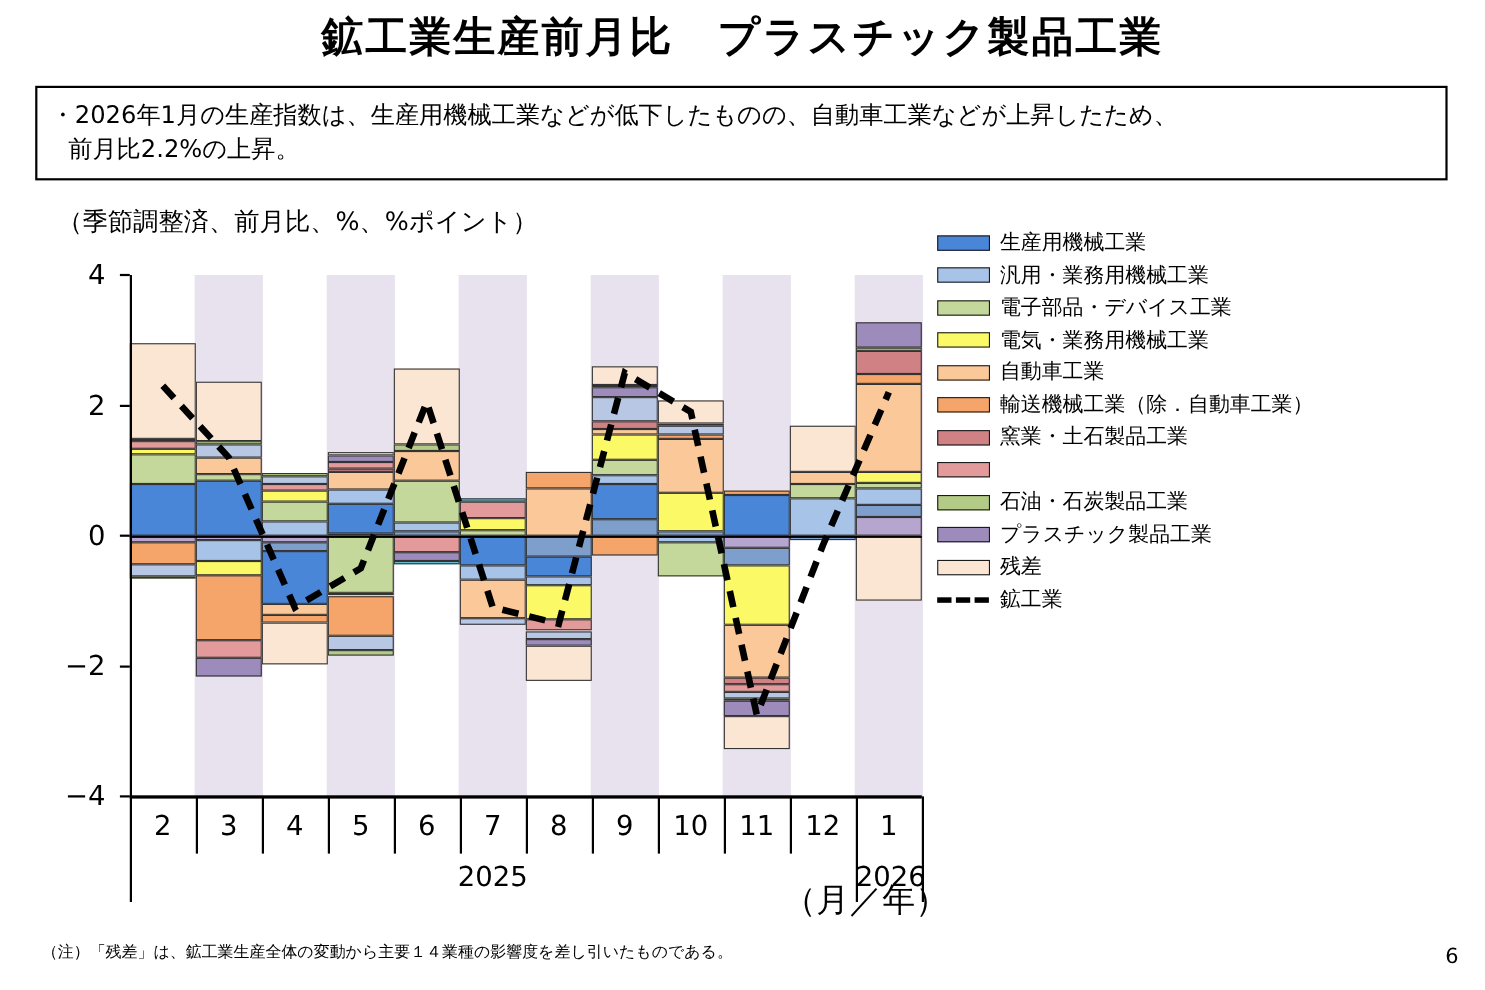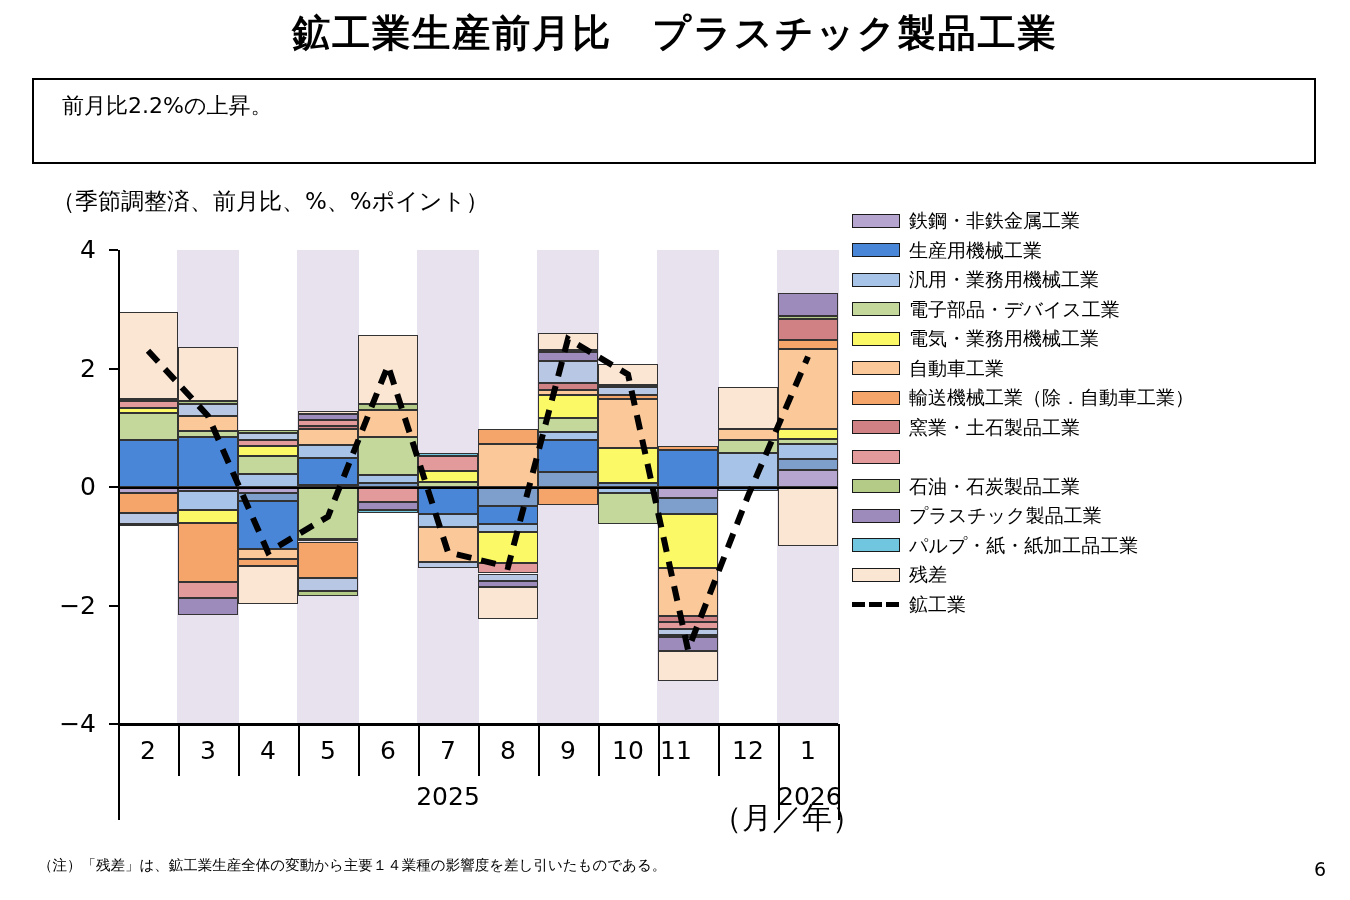--- a/index.html
+++ b/index.html
@@ -72,20 +72,21 @@
   #page-no{position:absolute;right:24px;top:858px;font-size:19px;}
 
   #mining-line{position:absolute;left:118px;top:250px;width:720px;height:474px;pointer-events:none;}
 </style>
 </head>
 <body>
 
 <div id="page-title">鉱工業生産前月比　プラスチック製品工業</div>
 
 <div id="lead-box">
+  <div class="line">・2026年1月の生産指数は、生産用機械工業などが低下したものの、自動車工業などが上昇したため、</div>
   <div class="line line2">前月比2.2%の上昇。</div>
 </div>
 
 <div id="unit-label">（季節調整済、前月比、%、%ポイント）</div>
 
 <div id="plot">
   <div id="plot-bg">
       <div class="band" style="left: 59px; width: 62px;"></div>
       <div class="band" style="left: 179px; width: 62px;"></div>
       <div class="band" style="left: 299px; width: 62px;"></div>
@@ -278,34 +279,30 @@
     <div class="vsep full" style="left: 720px;"></div>
     <div class="mlabel" style="left: 0px;">2</div>
     <div class="mlabel" style="left: 60px;">3</div>
     <div class="mlabel" style="left: 120px;">4</div>
     <div class="mlabel" style="left: 180px;">5</div>
     <div class="mlabel" style="left: 240px;">6</div>
     <div class="mlabel" style="left: 300px;">7</div>
     <div class="mlabel" style="left: 360px;">8</div>
     <div class="mlabel" style="left: 420px;">9</div>
     <div class="mlabel" style="left: 480px;">10</div>
-    <div class="mlabel" style="left: 528px;">11</div>
+    <div class="mlabel" style="left: 540px;">11</div>
     <div class="mlabel" style="left: 600px;">12</div>
     <div class="mlabel" style="left: 660px;">1</div>
     <div class="ylabel" style="left: 0px; width: 660px;">2025</div>
     <div class="ylabel" style="left: 660px; width: 60px;">2026</div>
   </div>
 <div id="axis-caption">（月／年）</div>
 
 <div id="legend">
     <div class="legend-row">
-      <span class="swatch" style="background: rgb(182, 166, 207);"></span>
-      <span class="legend-label">鉄鋼・非鉄金属工業</span>
-    </div>
-    <div class="legend-row">
       <span class="swatch" style="background: rgb(74, 134, 216);"></span>
       <span class="legend-label">生産用機械工業</span>
     </div>
     <div class="legend-row">
       <span class="swatch" style="background: rgb(168, 195, 232);"></span>
       <span class="legend-label">汎用・業務用機械工業</span>
     </div>
     <div class="legend-row">
       <span class="swatch" style="background: rgb(195, 216, 154);"></span>
       <span class="legend-label">電子部品・デバイス工業</span>
@@ -329,24 +326,20 @@
     <div class="legend-row">
       <span class="swatch" style="background: rgb(226, 155, 154);"></span>
     </div>
     <div class="legend-row">
       <span class="swatch" style="background: rgb(179, 203, 134);"></span>
       <span class="legend-label">石油・石炭製品工業</span>
     </div>
     <div class="legend-row">
       <span class="swatch" style="background: rgb(157, 140, 187);"></span>
       <span class="legend-label">プラスチック製品工業</span>
-    </div>
-    <div class="legend-row">
-      <span class="swatch" style="background: rgb(111, 198, 222);"></span>
-      <span class="legend-label">パルプ・紙・紙加工品工業</span>
     </div>
     <div class="legend-row">
       <span class="swatch" style="background: rgb(251, 230, 212);"></span>
       <span class="legend-label">残差</span>
     </div>
     <div class="legend-row">
       <span class="swatch-dash">
         <i style="left: 0px; width: 13px;"></i>
         <i style="left: 17px; width: 13px;"></i>
         <i style="left: 34px; width: 13px;"></i>

